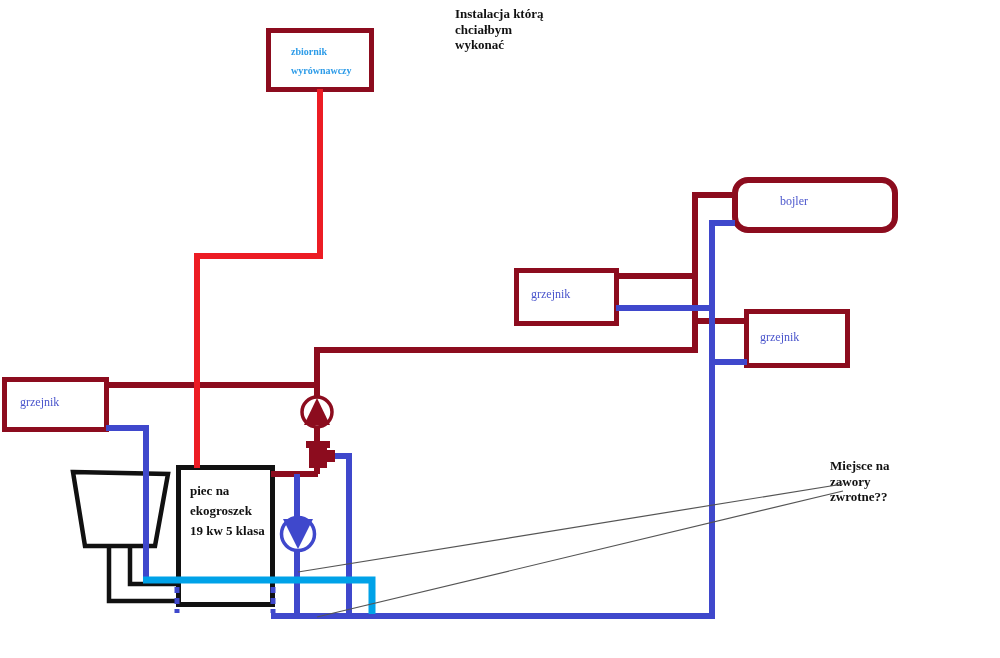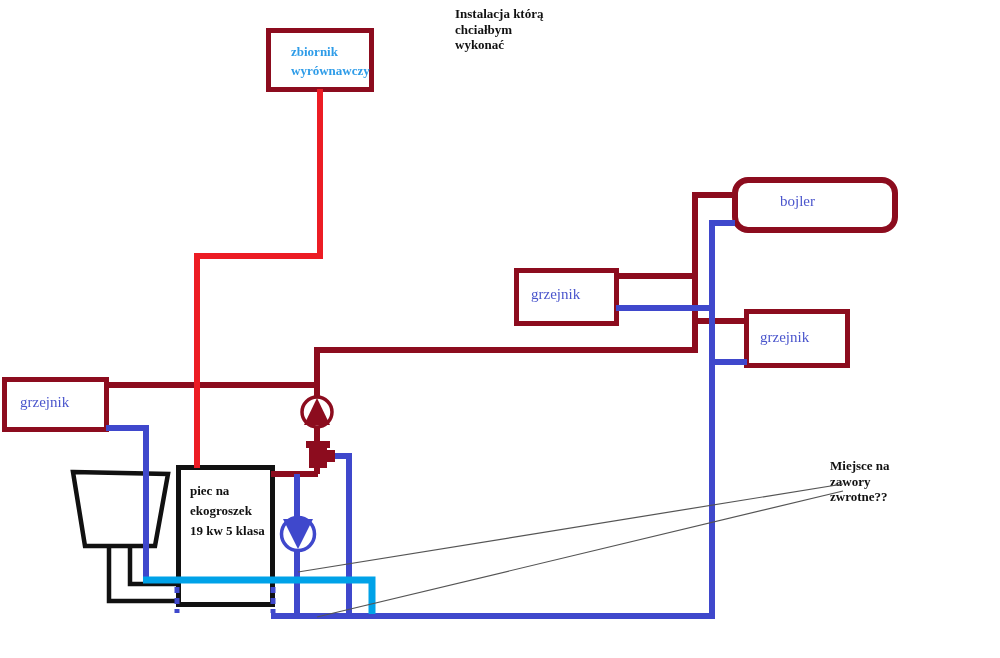--- a/index.html
+++ b/index.html
@@ -6,24 +6,24 @@
   #canvas{
     position:relative;
     width:1000px;height:658px;
     background:#ffffff;
     font-family:"Liberation Serif", serif;
     overflow:hidden;
   }
   #pipes{position:absolute;left:0;top:0;width:1000px;height:658px;pointer-events:none;}
   .box{position:absolute;box-sizing:border-box;background:#ffffff;}
   .darkred-border{border:5px solid #8c0c1e;}
-  .label{color:#4a55cc;font-size:15px;line-height:15px;}
+  .label{color:#4a55cc;font-size:12px;line-height:15px;}
   .pre{white-space:pre-line;}
   #tank-box{left:266px;top:28px;width:108px;height:64px;border-width:5px;}
-  #tank-label{padding:9px 8px 0 20px;color:#2e9ce8;font-weight:bold;font-size:13px;line-height:19px;}
+  #tank-label{padding:9px 8px 0 20px;color:#2e9ce8;font-weight:bold;font-size:10px;line-height:19px;}
   #boiler-box{left:732px;top:177px;width:166px;height:56px;border-width:6px;border-radius:16px;}
   #boiler-label{padding:11px 0 0 42px;}
   #rad-mid-box{left:514px;top:268px;width:105px;height:58px;}
   #rad-mid-label{padding:14px 0 0 12px;}
   #rad-right-box{left:744px;top:309px;width:106px;height:59px;}
   #rad-right-label{padding:16px 0 0 11px;}
   #rad-left-box{left:2px;top:377px;width:107px;height:55px;}
   #rad-left-label{padding:13px 0 0 13px;}
   #furnace-box{left:176px;top:465px;width:99px;height:142px;border:5px solid #111111;}
   #furnace-label{padding:11px 0 0 9px;color:#111111;font-weight:bold;font-size:13px;line-height:20px;}

